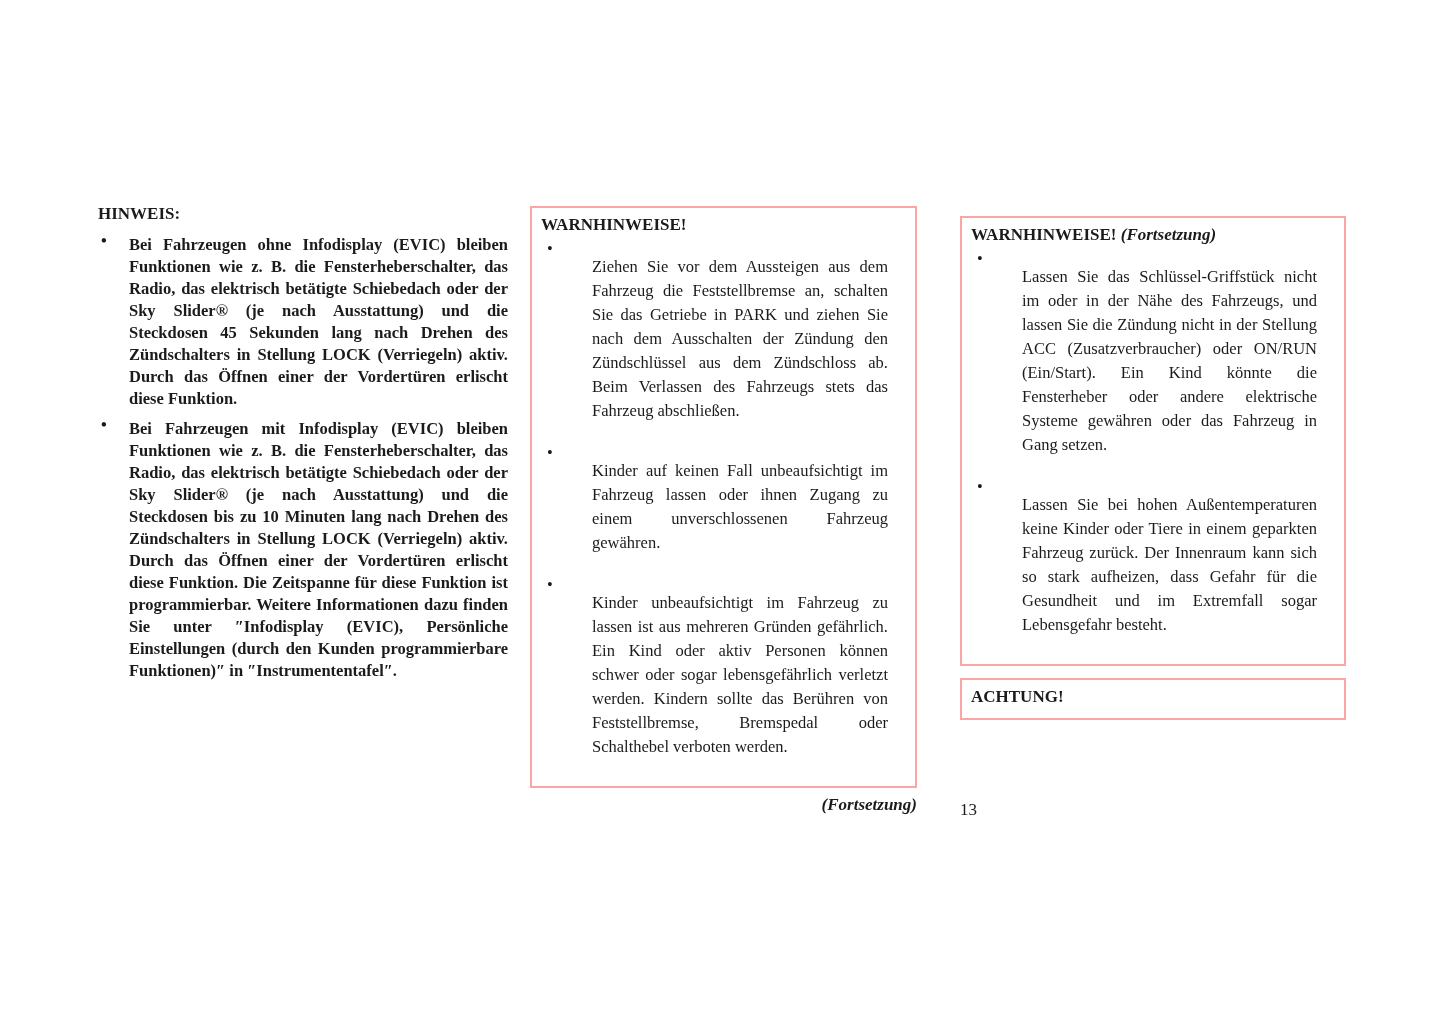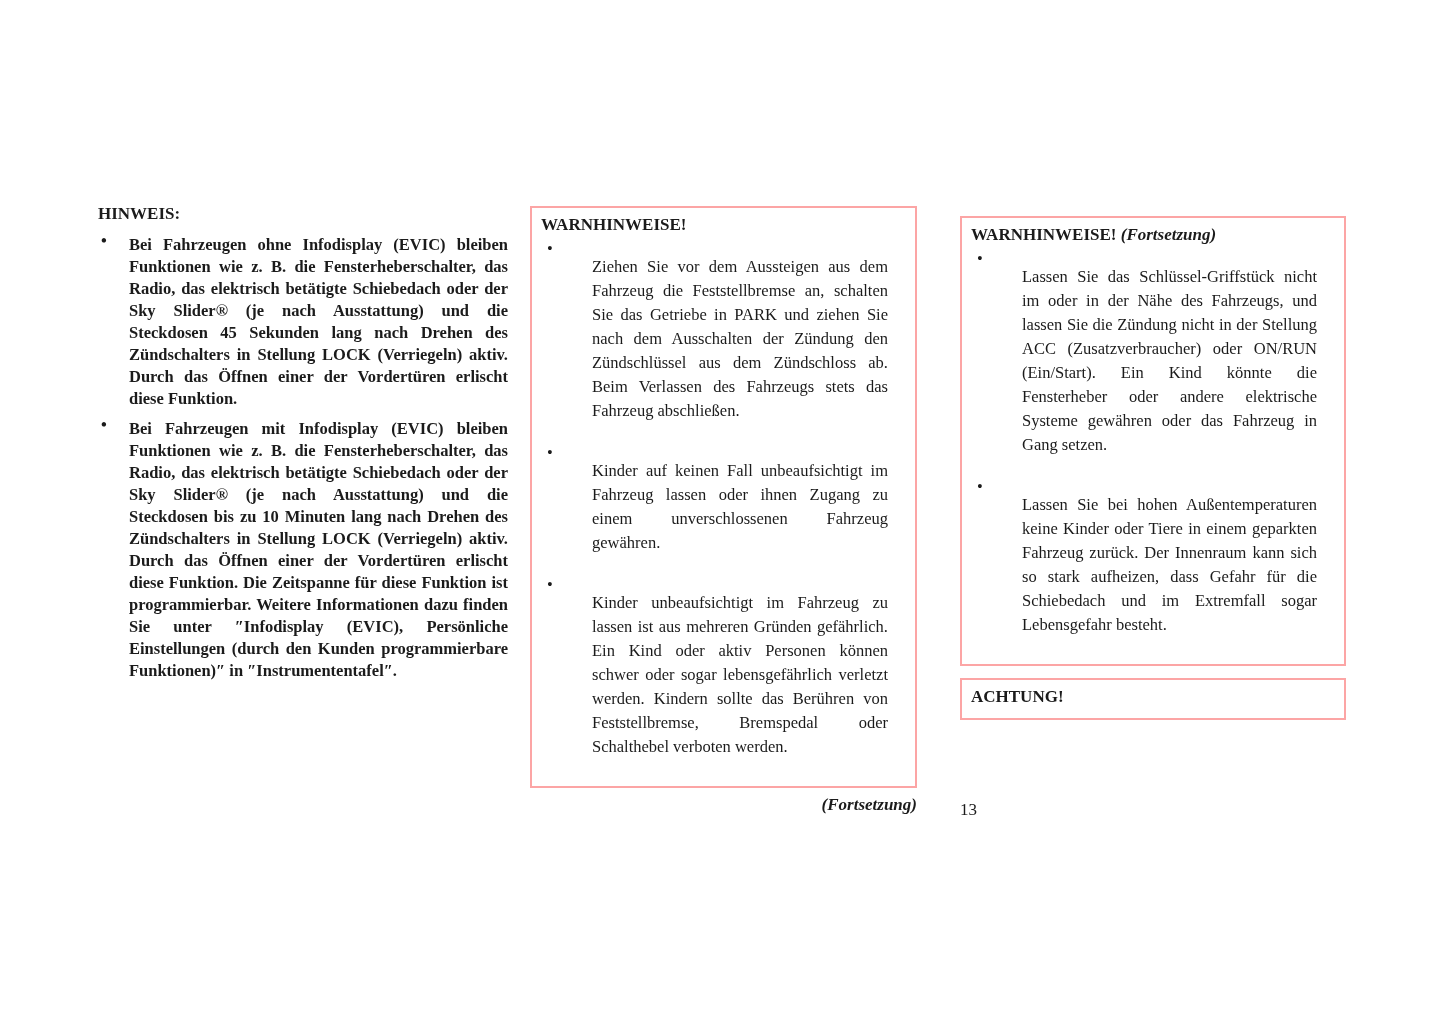--- a/index.html
+++ b/index.html
@@ -166,21 +166,21 @@
 
   <section class="col3">
     <div class="box warnings">
       <h2 class="box-title"><span>WARNHINWEISE!</span> <span class="italic">(Fortsetzung)</span></h2>
       <div class="bullet-row">
         <span class="marker">•</span>
         <p>Lassen Sie das Schlüssel-Griffstück nicht im oder in der Nähe des Fahrzeugs, und lassen Sie die Zündung nicht in der Stellung ACC (Zusatzverbraucher) oder ON/RUN (Ein/Start). Ein Kind könnte die Fensterheber oder andere elektrische Systeme gewähren oder das Fahrzeug in Gang setzen.</p>
       </div>
       <div class="bullet-row">
         <span class="marker">•</span>
-        <p>Lassen Sie bei hohen Außentemperaturen keine Kinder oder Tiere in einem geparkten Fahrzeug zurück. Der Innenraum kann sich so stark aufheizen, dass Gefahr für die Schiebedach und im Extremfall sogar Lebensgefahr besteht.</p>
+        <p>Lassen Sie bei hohen Außentemperaturen keine Kinder oder Tiere in einem geparkten Fahrzeug zurück. Der Innenraum kann sich so stark aufheizen, dass Gefahr für die Gesundheit und im Extremfall sogar Lebensgefahr besteht.</p>
       </div>
     </div>
     <div class="box caution">
       <h2 class="box-title">ACHTUNG!</h2>
     </div>
   </section>
 
   <div class="page-number">13</div>
 
 </div>

